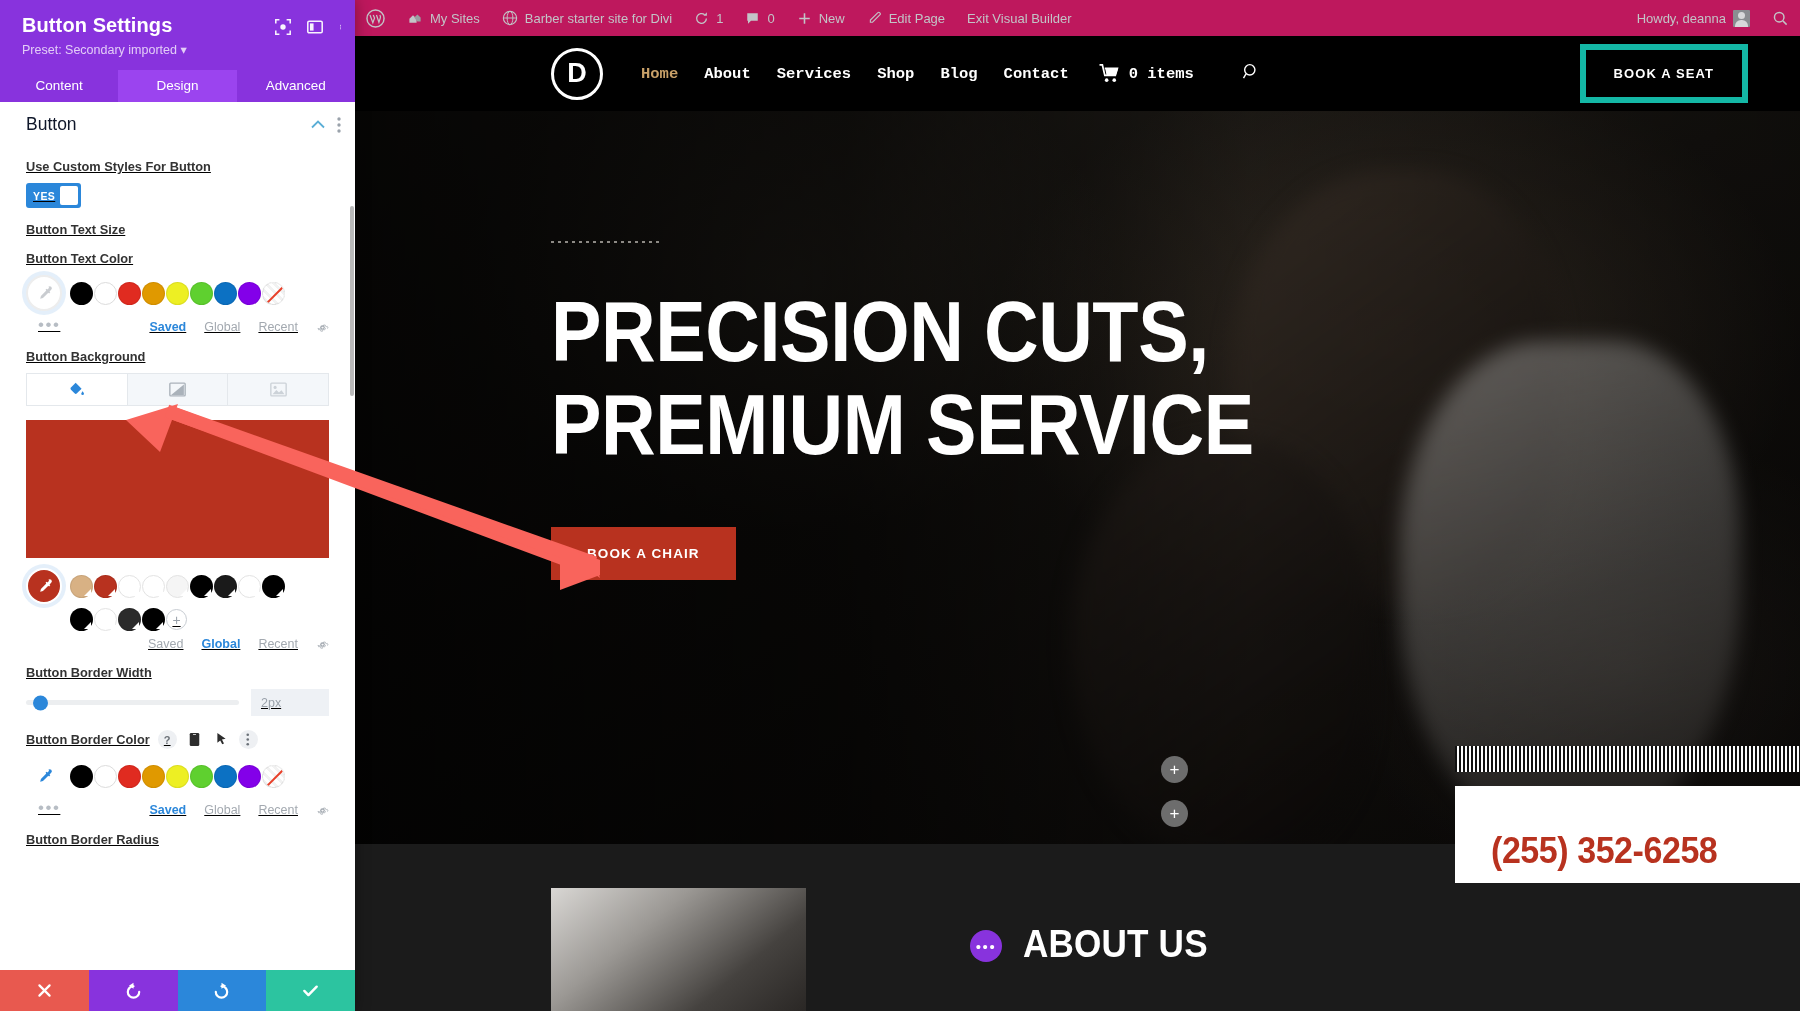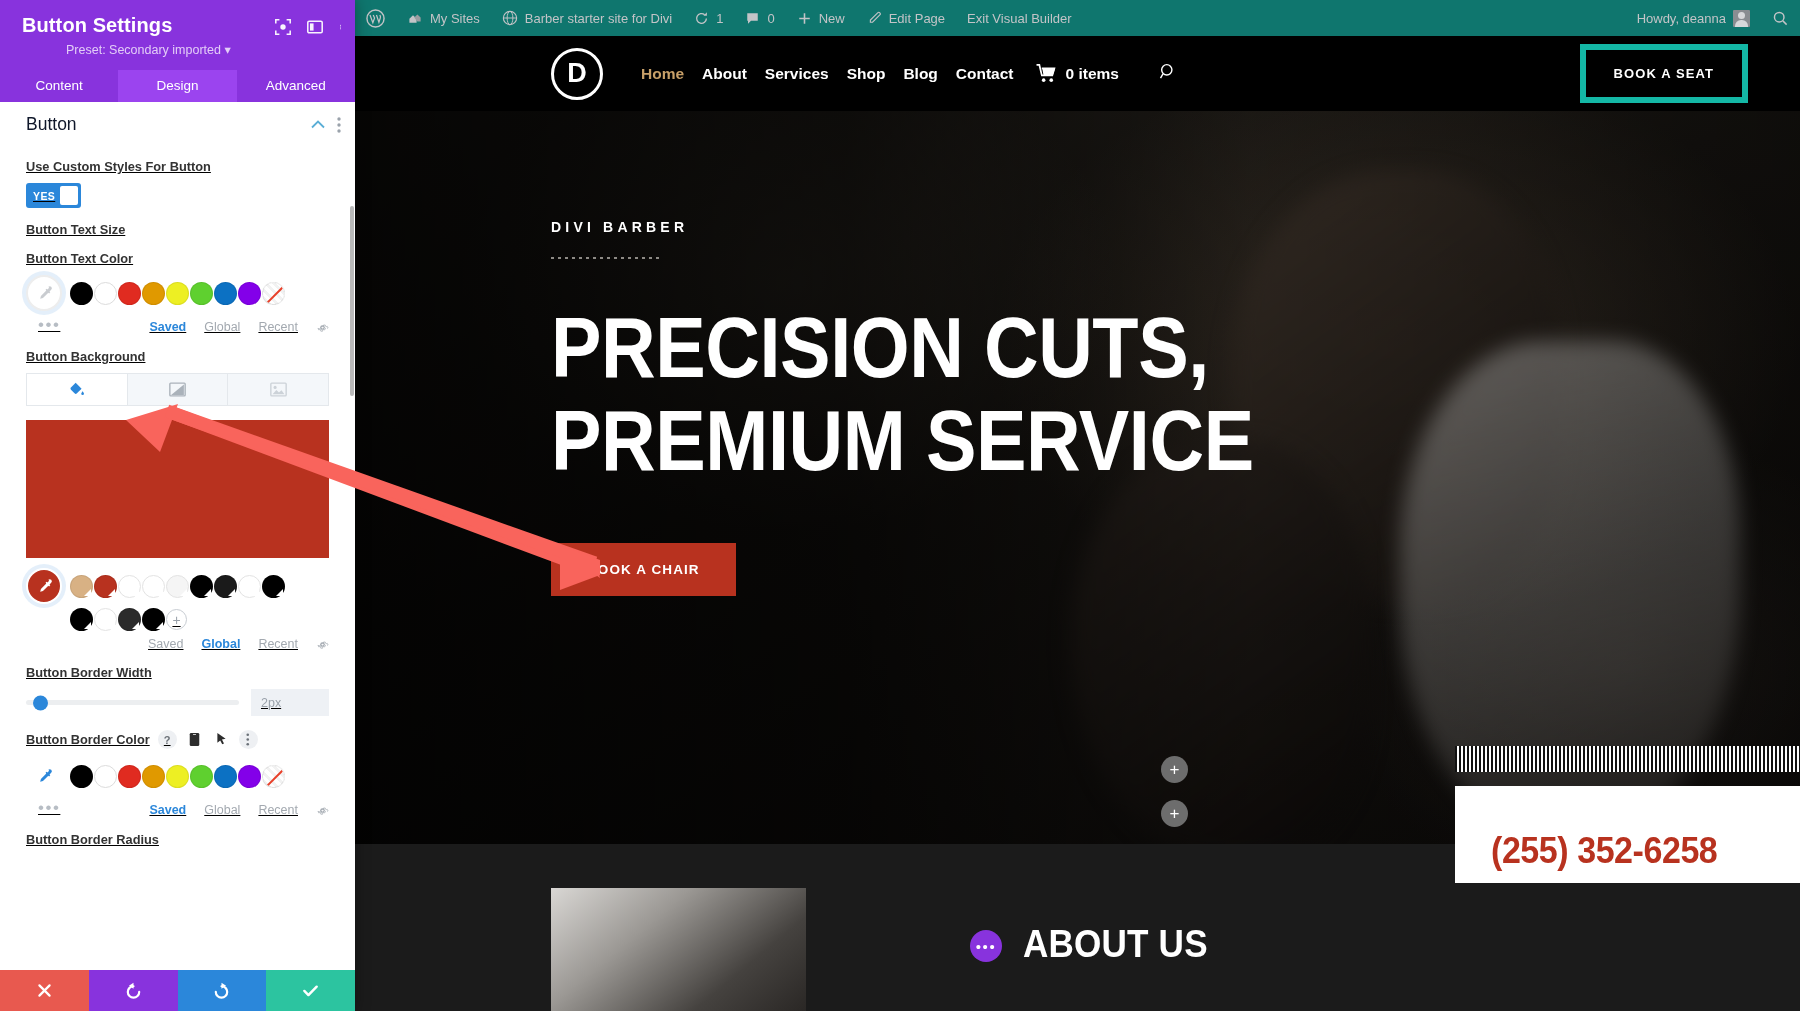--- a/index.html
+++ b/index.html
@@ -15,21 +15,21 @@
   #settings-panel {
     position: absolute; left: 0; top: 0; width: 355px; height: 1011px;
     background: #fff; z-index: 50; overflow: hidden;
     box-shadow: 0 0 14px rgba(0,0,0,.35);
   }
   .panel-header {
     background: #8833dd; color: #fff; padding: 14px 18px 10px 22px;
     position: relative; height: 70px;
   }
   .panel-title { font-size: 20px; font-weight: 700; letter-spacing: .1px; }
-  .panel-preset { font-size: 12.5px; color: #e3cdf7; margin-top: 5px; margin-left: 44px; }
+  .panel-preset { font-size: 12.5px; color: #e3cdf7; margin-top: 5px; }
   .panel-header-icons {
     position: absolute; right: 12px; top: 18px; display: flex; gap: 14px; align-items: center;
   }
   .phi { width: 18px; height: 18px; opacity: .95; cursor: pointer; display:block; }
   .panel-tabs { display: flex; background: #8833dd; height: 32px; }
   .panel-tab {
     flex: 1; text-align: center; color: #fff; font-size: 13.5px;
     line-height: 32px; cursor: pointer; font-weight: 400;
   }
   .panel-tab.active { background: #9b44ef; }
@@ -140,21 +140,21 @@
   }
   .pf-btn { flex: 1; display: flex; align-items: center; justify-content: center; cursor: pointer; }
   .pf-discard { background: #e8594f; }
   .pf-undo { background: #8833dd; }
   .pf-redo { background: #2b87da; }
   .pf-save { background: #2cc4a0; }
 
   
   #wp-adminbar {
     position: absolute; left: 355px; top: 0; right: 0; height: 36px;
-    background: #0f766e; color: #c3c4c7; display: flex; align-items: center;
+    background: #be185d; color: #c3c4c7; display: flex; align-items: center;
     font-size: 13px; z-index: 30;
   }
   .wp-item {
     display: flex; align-items: center; gap: 7px; padding: 0 11px; height: 36px;
     cursor: pointer; white-space: nowrap;
   }
   .wp-spacer { flex: 1; }
   .wp-avatar { width: 17px; height: 17px; background: #8a8d91; border-radius: 1px; position: relative; overflow:hidden;}
   .wp-avatar::before { content:""; position:absolute; left:5px; top:2px; width:7px;height:7px;border-radius:50%;background:#d7d8da;}
   .wp-avatar::after { content:""; position:absolute; left:2px; top:10px; width:13px;height:8px;border-radius:6px 6px 0 0;background:#d7d8da;}
@@ -167,21 +167,21 @@
   #site-header {
     height: 75px; background: #000; display: flex; align-items: center;
     padding: 0 52px 0 196px; position: relative; z-index: 10;
   }
   .logo-circle {
     width: 52px; height: 52px; border-radius: 50%; border: 3px solid #fff;
     display: flex; align-items: center; justify-content: center;
     color: #fff; font-size: 27px; font-weight: 700; font-family: "Liberation Sans", sans-serif;
     flex: 0 0 auto;
   }
-  .site-nav { display: flex; align-items: center; gap: 18px; margin-left: 38px; }
+  .site-nav { display: flex; align-items: center; gap: 26px; margin-left: 38px; font-family: Liberation Mono, monospace; }
   .nav-link { color: #fff; font-size: 15.5px; font-weight: 700; cursor: pointer; white-space:nowrap;}
   .nav-link.current { color: #c8a068; }
   .cart-group { display: flex; align-items: center; gap: 9px; margin-left: 4px; }
   .cart-count { color: #fff; font-size: 15.5px; font-weight: 700; }
   .search-ico { margin-left: 22px; cursor: pointer; }
   .book-seat-btn {
     margin-left: auto; border: 6px solid #14b8a6; color: #fff; font-size: 13px;
     font-weight: 700; letter-spacing: 1.1px; padding: 16px 28px; cursor: pointer;
     background: transparent; white-space: nowrap;
   }
@@ -630,21 +630,20 @@
     </div>
 
     <div id="hero">
       <div class="hero-bg"></div>
       <div class="hero-figure fig1"></div>
       <div class="hero-figure fig2"></div>
       <div class="hero-figure fig3"></div>
       <div class="hero-vignette"></div>
 
       <div class="hero-content">
-        <div class="eyebrow">DIVI BARBER</div>
         <div class="dotted-rule"></div>
         <div class="hero-title">PRECISION CUTS, PREMIUM SERVICE</div>
         <div class="book-chair-btn">BOOK A CHAIR</div>
       </div>
 
       <div class="plus-btn plus1">+</div>
       <div class="plus-btn plus2">+</div>
 
       <div class="barcode"></div>
       <div class="info-card">

